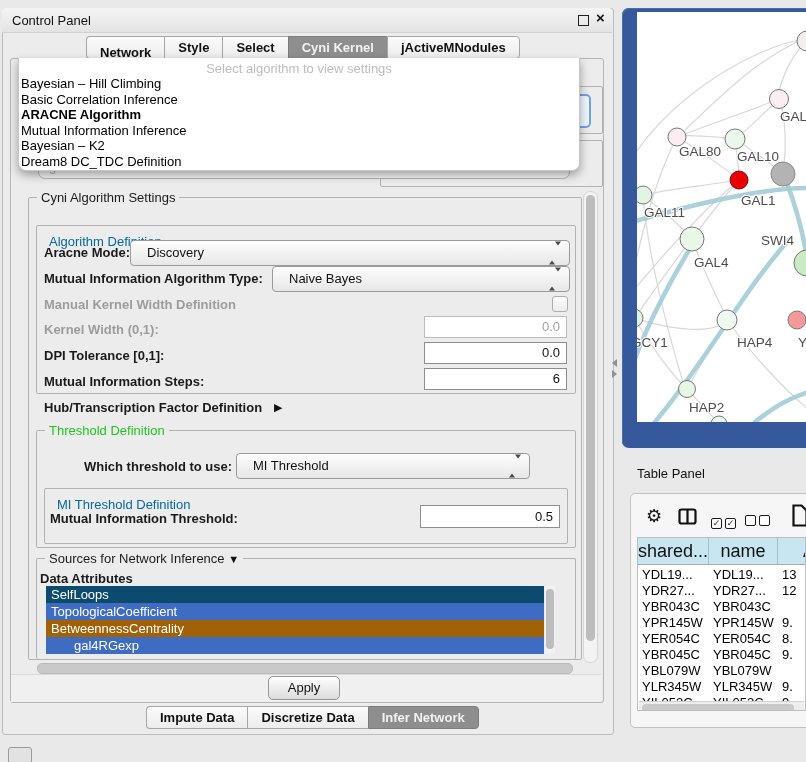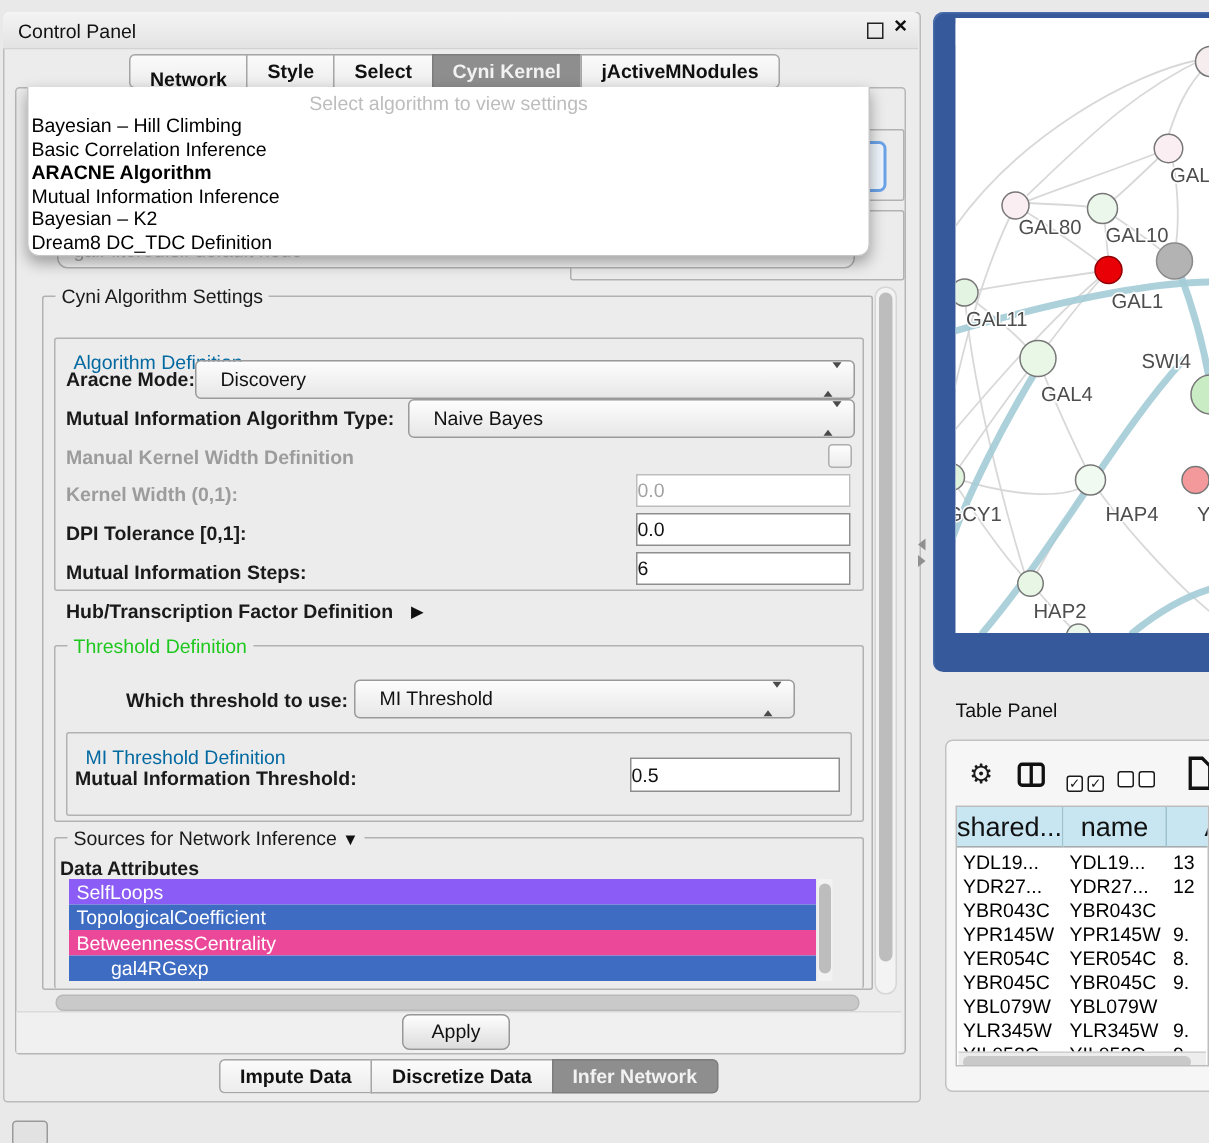--- a/index.html
+++ b/index.html
@@ -29,21 +29,21 @@
   .lbl{position:absolute;font-size:13px;color:#1a1a1a;white-space:nowrap;}
   .bold{font-weight:bold;}
   .disabled{color:#9c9c9c;}
   
   .combo{position:absolute;background:linear-gradient(#fdfdfd,#e7e7e7);border:1px solid #9a9a9a;border-radius:4px;font-size:13px;color:#111;}
   .combo .val{position:absolute;left:16px;top:0;line-height:24px;}
   .combo .arrows{position:absolute;right:8px;top:50%;transform:translateY(-50%);}
   .arr-up{width:0;height:0;border-left:3.5px solid transparent;border-right:3.5px solid transparent;border-bottom:4.5px solid #4a4a4a;margin-bottom:2.5px;}
   .arr-dn{width:0;height:0;border-left:3.5px solid transparent;border-right:3.5px solid transparent;border-top:4.5px solid #4a4a4a;}
   
-  .tfield{position:absolute;background:#fff;border:1px solid #8e8e8e;font-size:13px;color:#111;text-align:left;padding-right:6px;box-sizing:border-box;}
+  .tfield{position:absolute;background:#fff;border:1px solid #8e8e8e;font-size:13px;color:#111;text-align:right;padding-right:6px;box-sizing:border-box;}
   .tfield.dis{border-color:#bdbdbd;color:#a2a2a2;}
   .checkbox{position:absolute;width:14px;height:14px;border:1px solid #aeaeae;border-radius:3px;background:linear-gradient(#fdfdfd,#ececec);}
   
   .attr-item{height:17px;line-height:17px;padding-left:5px;font-size:13px;color:#fff;background:#3e6cc3;}
   .scroll-v{position:absolute;background:#f3f3f3;border:1px solid #d6d6d6;border-radius:7px;}
   .thumb-v{position:absolute;background:#bdbdbd;border-radius:6px;}
   .thumb-h{position:absolute;background:#c9c9c9;border-radius:5px;}
   .hub-arrow,.src-arrow{font-size:11px;color:#111;}
   
   .apply-strip{left:11px;top:674px;width:590px;height:27px;background:#f0f0f0;border-top:1px solid #dadada;}
@@ -175,23 +175,23 @@
   <span class="gb-title gb-blue">MI Threshold Definition</span>
 </div>
 <span class="lbl bold" style="left:50px;top:511px;">Mutual Information Threshold:</span>
 <div class="tfield" style="left:420px;top:505px;width:140px;height:23px;line-height:21px;">0.5</div>
 
 <div class="abs groupbox" style="left:36px;top:558px;width:538px;height:100px;border-bottom:none;">
   <span class="gb-title gb-black"><span>Sources for Network Inference</span> <span class="src-arrow">▼</span></span>
 </div>
 <span class="lbl bold" style="left:40px;top:571px;">Data Attributes</span>
 <div class="abs" id="attr-list" style="left:46px;top:586px;width:498px;height:68px;background:#fff;">
-    <div class="attr-item" style="background: #8b5cf6;">SelfLoops</div>
+    <div class="attr-item" style="background: #0c4a6e;">SelfLoops</div>
     <div class="attr-item" style="background: rgb(62, 108, 195);">TopologicalCoefficient</div>
-    <div class="attr-item" style="background: #ec4899;">BetweennessCentrality</div>
+    <div class="attr-item" style="background: #a16207;">BetweennessCentrality</div>
     <div class="attr-item" style="background: rgb(62, 108, 195); padding-left: 28px;">gal4RGexp</div>
   </div>
 <div class="abs" style="left:545px;top:586px;width:10px;height:68px;background:#f2f2f2;">
   <span class="thumb-v" style="left:1px;top:3px;width:8px;height:60px;"></span>
 </div>
 
 <div class="abs scroll-v" style="left:583px;top:191px;width:13px;height:470px;">
   <span class="thumb-v" style="left:2px;top:3px;width:9px;height:446px;"></span>
 </div>
 <div class="abs" style="left:33px;top:662px;width:546px;height:11px;">

